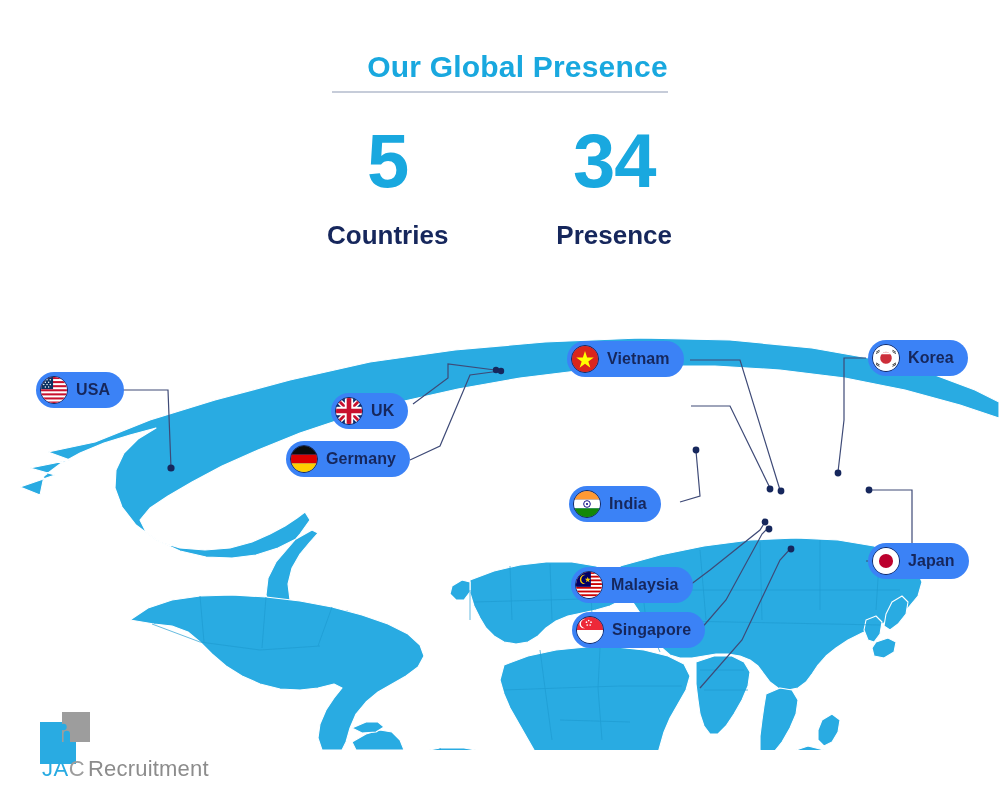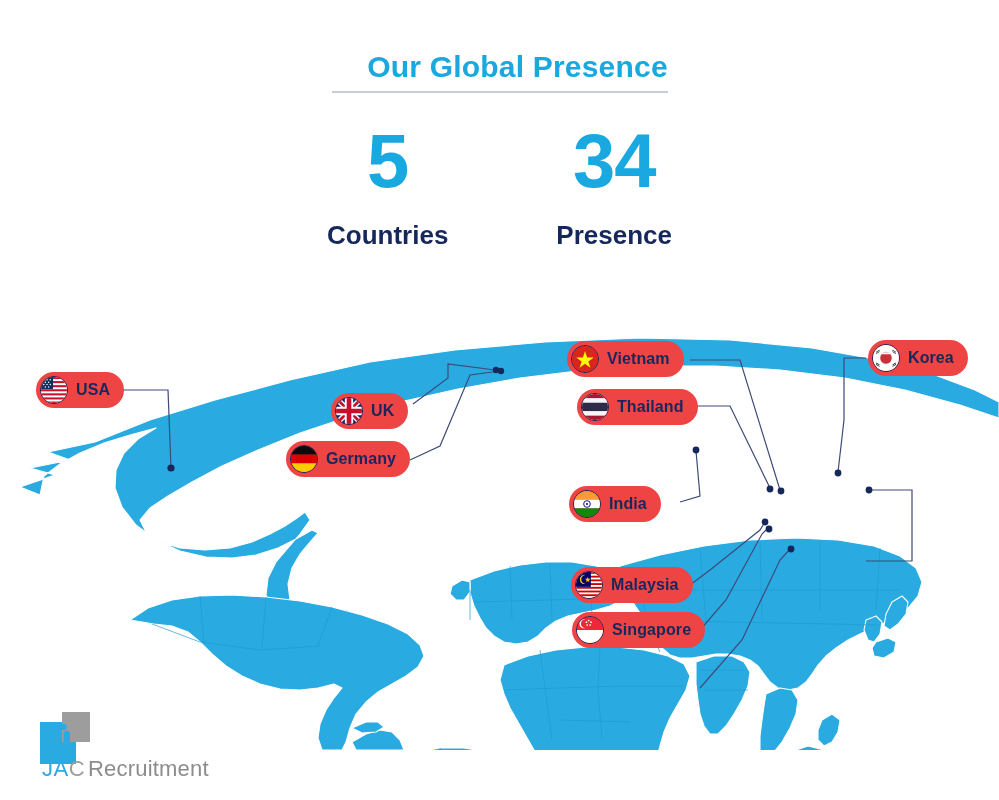--- a/index.html
+++ b/index.html
@@ -45,21 +45,21 @@
 
   
   #linesvg{position:absolute;left:0;top:0;width:999px;height:800px;pointer-events:none;}
 
   
   .pill{
     position:absolute;
     display:flex;align-items:center;
     height:36px;
     border-radius:18px;
-    background:#ef4444;
+    background:#3b82f6;
     padding:0 14px 0 4px;
     box-sizing:border-box;
     white-space:nowrap;
   }
   .pill .lbl{
     font-size:16px;font-weight:bold;color:#16275C;
     margin-left:8px;letter-spacing:.1px;
   }
   .flag{
     width:28px;height:28px;border-radius:50%;
@@ -246,33 +246,20 @@
   <div class="pill" style="left:567px;top:341px;">
     <span class="flag">
       <svg viewBox="0 0 28 28">
         <rect width="28" height="28" fill="#DA251D"></rect>
         <polygon points="14,5.5 16.3,12.3 23.4,12.3 17.6,16.6 19.8,23.4 14,19.2 8.2,23.4 10.4,16.6 4.6,12.3 11.7,12.3" fill="#FFFF00"></polygon>
       </svg>
     </span>
     <span class="lbl">Vietnam</span>
   </div>
 
-  <div class="pill" style="left:577px;top:389px;">
-    <span class="flag">
-      <svg viewBox="0 0 28 28">
-        <rect width="28" height="28" fill="#fff"></rect>
-        <rect y="0" width="28" height="4.7" fill="#A51931"></rect>
-        <rect y="4.7" width="28" height="4.7" fill="#F4F5F8"></rect>
-        <rect y="9.4" width="28" height="9.2" fill="#2D2A4A"></rect>
-        <rect y="18.6" width="28" height="4.7" fill="#F4F5F8"></rect>
-        <rect y="23.3" width="28" height="4.7" fill="#A51931"></rect>
-      </svg>
-    </span>
-    <span class="lbl">Thailand</span>
-  </div>
 
   <div class="pill" style="left:569px;top:486px;">
     <span class="flag">
       <svg viewBox="0 0 28 28">
         <rect width="28" height="9.34" y="0" fill="#FF9933"></rect>
         <rect width="28" height="9.34" y="9.34" fill="#FFFFFF"></rect>
         <rect width="28" height="9.34" y="18.66" fill="#138808"></rect>
         <circle cx="14" cy="14" r="3.6" fill="none" stroke="#000080" stroke-width="1"></circle>
         <circle cx="14" cy="14" r="1.1" fill="#000080"></circle>
       </svg>
@@ -334,20 +321,29 @@
           <rect x="3" y="20" width="4.4" height="0.8" transform="rotate(33 5.2 20.4)"></rect>
           <rect x="3" y="21.6" width="4.4" height="0.8" transform="rotate(33 5.2 22)"></rect>
           <rect x="20.6" y="20" width="4.4" height="0.8" transform="rotate(-33 22.8 20.4)"></rect>
           <rect x="20.6" y="21.6" width="4.4" height="0.8" transform="rotate(-33 22.8 22)"></rect>
         </g>
       </svg>
     </span>
     <span class="lbl">Korea</span>
   </div>
 
+  <div class="pill" style="left:868px;top:543px;">
+    <span class="flag">
+      <svg viewBox="0 0 28 28">
+        <rect width="28" height="28" fill="#fff"></rect>
+        <circle cx="14" cy="14" r="7.6" fill="#BC002D"></circle>
+      </svg>
+    </span>
+    <span class="lbl">Japan</span>
+  </div>
 
   <div id="logo">
     <svg class="logo-mark" viewBox="0 0 58 52">
       <rect x="0" y="10" width="36" height="42" fill="#29ABE2"></rect>
       <path d="M22 0 H50 V30 H30 V22 a3.2 3.2 0 0 0 -6.4 0 V30 H22 Z" fill="#9D9D9D"></path>
       <circle cx="23.5" cy="15" r="3.2" fill="#29ABE2"></circle>
     </svg>
     <div class="logo-jac"><span class="j">J</span><span class="a">A</span><span class="c">C</span></div>
     <div class="logo-word">Recruitment</div>
   </div>

